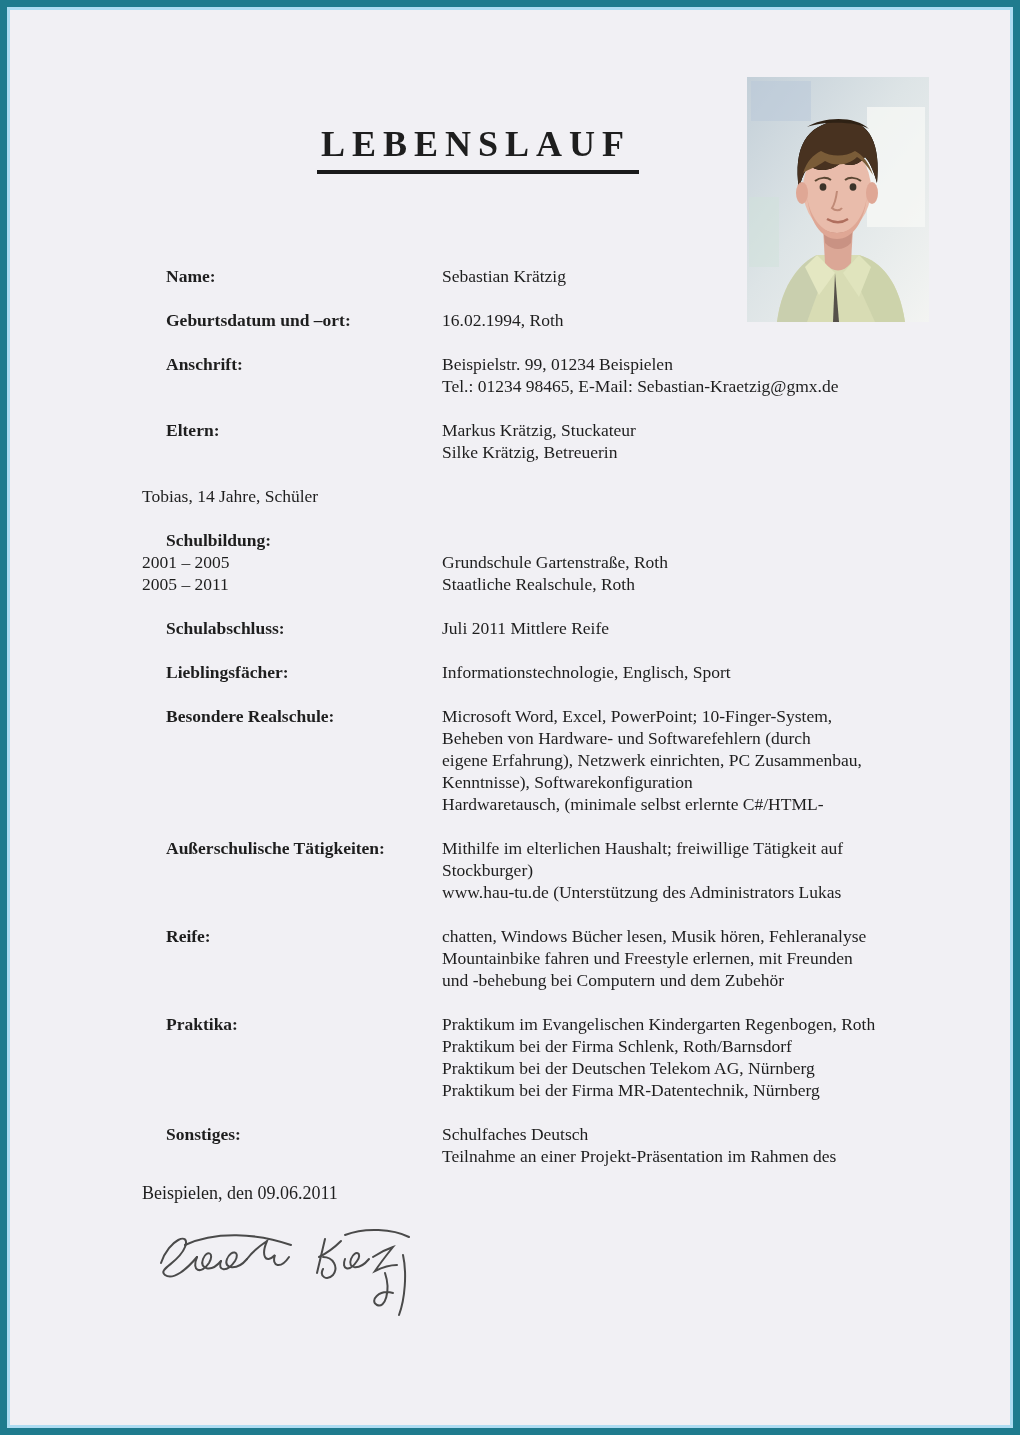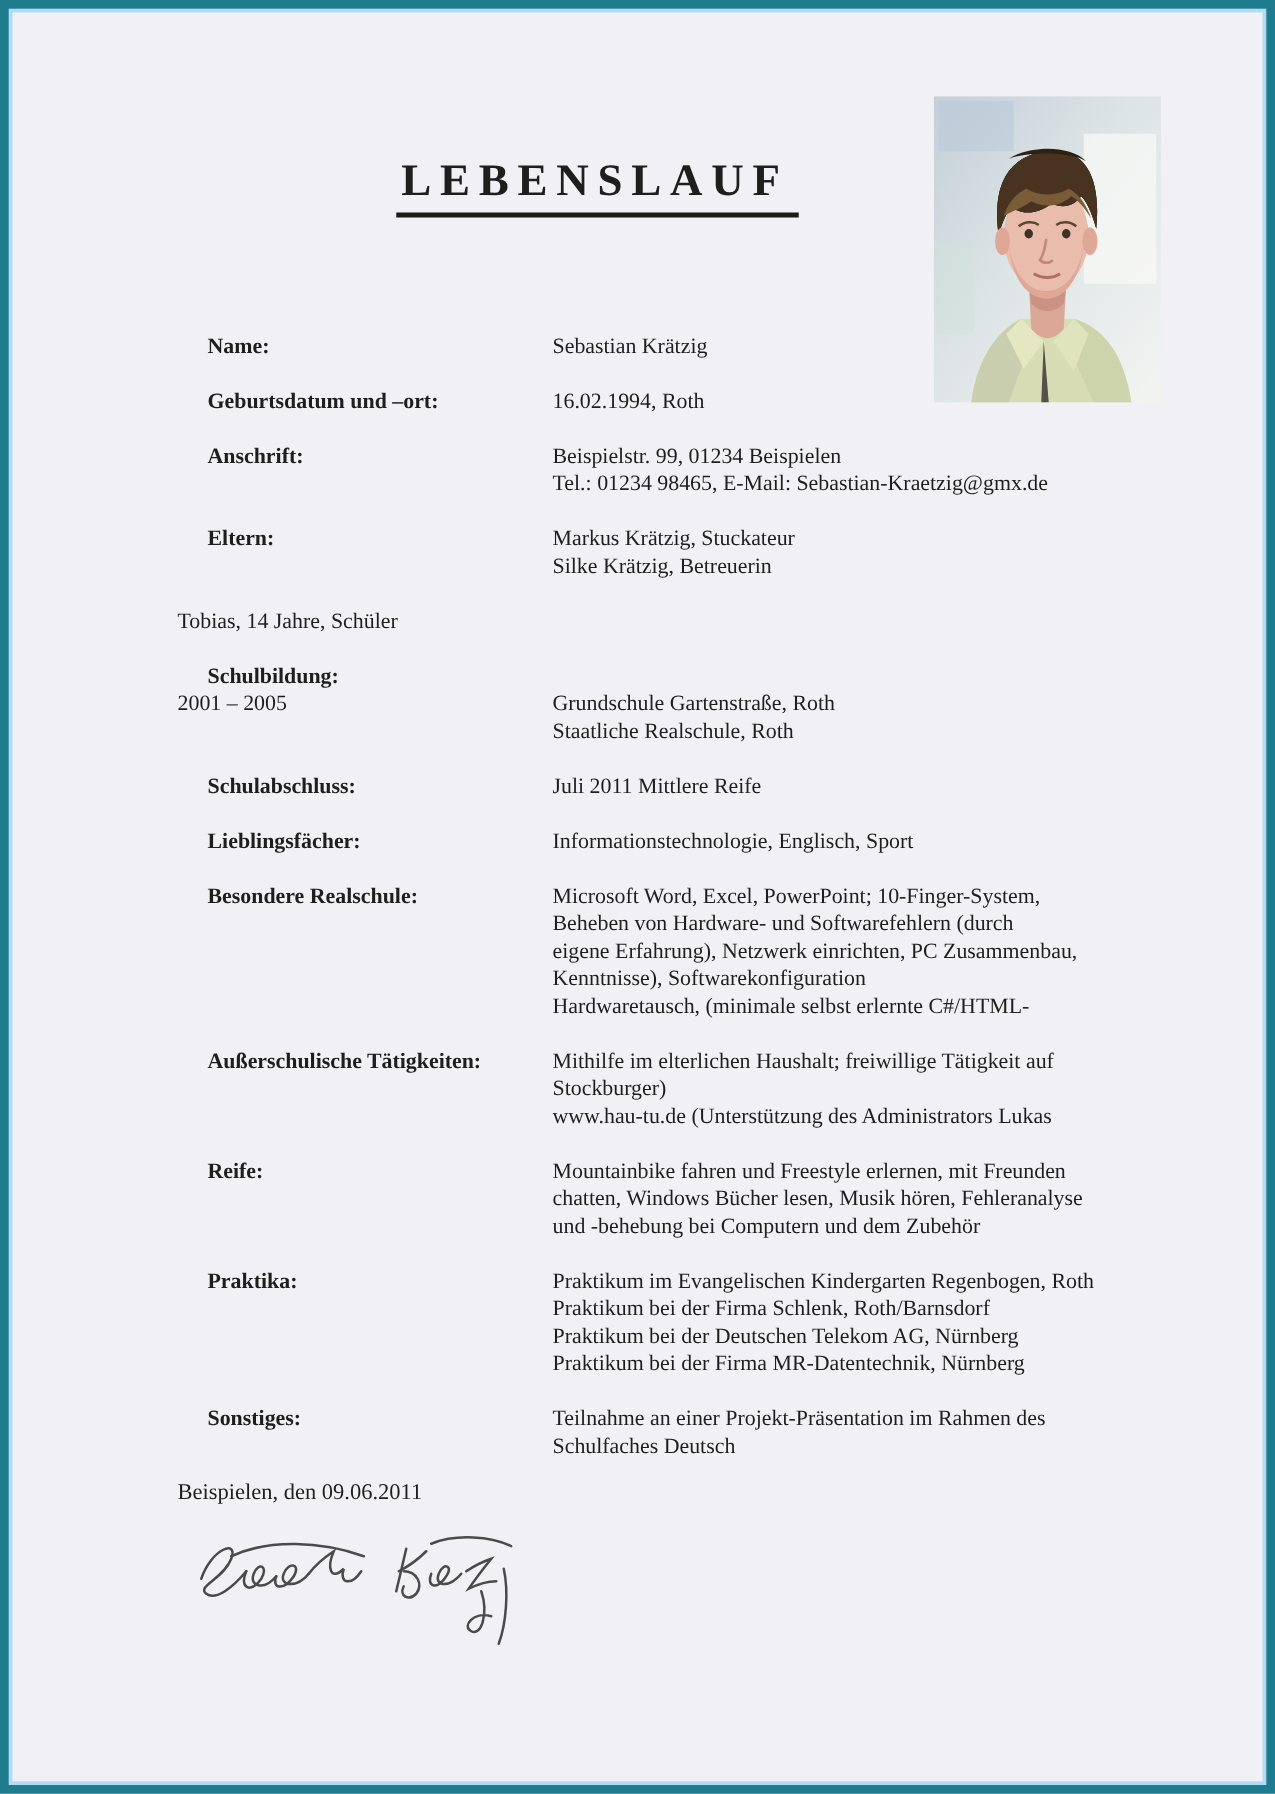--- a/index.html
+++ b/index.html
@@ -166,20 +166,21 @@
       </div>
       <div class="row">
         <div>
           <div class="line">Tobias, 14 Jahre, Schüler</div>
         </div>
       </div>
       <div class="row">
         <div>
           <div class="line bold">Schulbildung:</div>
           <div class="line">2001 – 2005</div>
+          <div class="line">2005 – 2011</div>
         </div>
         <div>
           <div class="line">&nbsp;</div>
           <div class="line">Grundschule Gartenstraße, Roth</div>
           <div class="line">Staatliche Realschule, Roth</div>
         </div>
       </div>
       <div class="row">
         <div>
           <div class="line bold">Schulabschluss:</div>
@@ -216,43 +217,43 @@
           <div class="line">Mithilfe im elterlichen Haushalt; freiwillige Tätigkeit auf</div>
           <div class="line">Stockburger)</div>
           <div class="line">www.hau-tu.de (Unterstützung des Administrators Lukas</div>
         </div>
       </div>
       <div class="row">
         <div>
           <div class="line bold">Reife:</div>
         </div>
         <div>
+          <div class="line">chatten, Windows Bücher lesen, Musik hören, Fehleranalyse</div>
           <div class="line">Mountainbike fahren und Freestyle erlernen, mit Freunden</div>
-          <div class="line">chatten, Windows Bücher lesen, Musik hören, Fehleranalyse</div>
           <div class="line">und -behebung bei Computern und dem Zubehör</div>
         </div>
       </div>
       <div class="row">
         <div>
           <div class="line bold">Praktika:</div>
         </div>
         <div>
           <div class="line">Praktikum im Evangelischen Kindergarten Regenbogen, Roth</div>
           <div class="line">Praktikum bei der Firma Schlenk, Roth/Barnsdorf</div>
           <div class="line">Praktikum bei der Deutschen Telekom AG, Nürnberg</div>
           <div class="line">Praktikum bei der Firma MR-Datentechnik, Nürnberg</div>
         </div>
       </div>
       <div class="row">
         <div>
           <div class="line bold">Sonstiges:</div>
         </div>
         <div>
+          <div class="line">Schulfaches Deutsch</div>
           <div class="line">Teilnahme an einer Projekt-Präsentation im Rahmen des</div>
-          <div class="line">Schulfaches Deutsch</div>
         </div>
       </div>
     </div>
 
   <div class="date-line">Beispielen, den 09.06.2011</div>
 
   <div class="signature">
     <svg viewBox="0 0 290 105" aria-hidden="true">
       <g fill="none" stroke="#4a4a4a" stroke-width="2" stroke-linecap="round">
 

